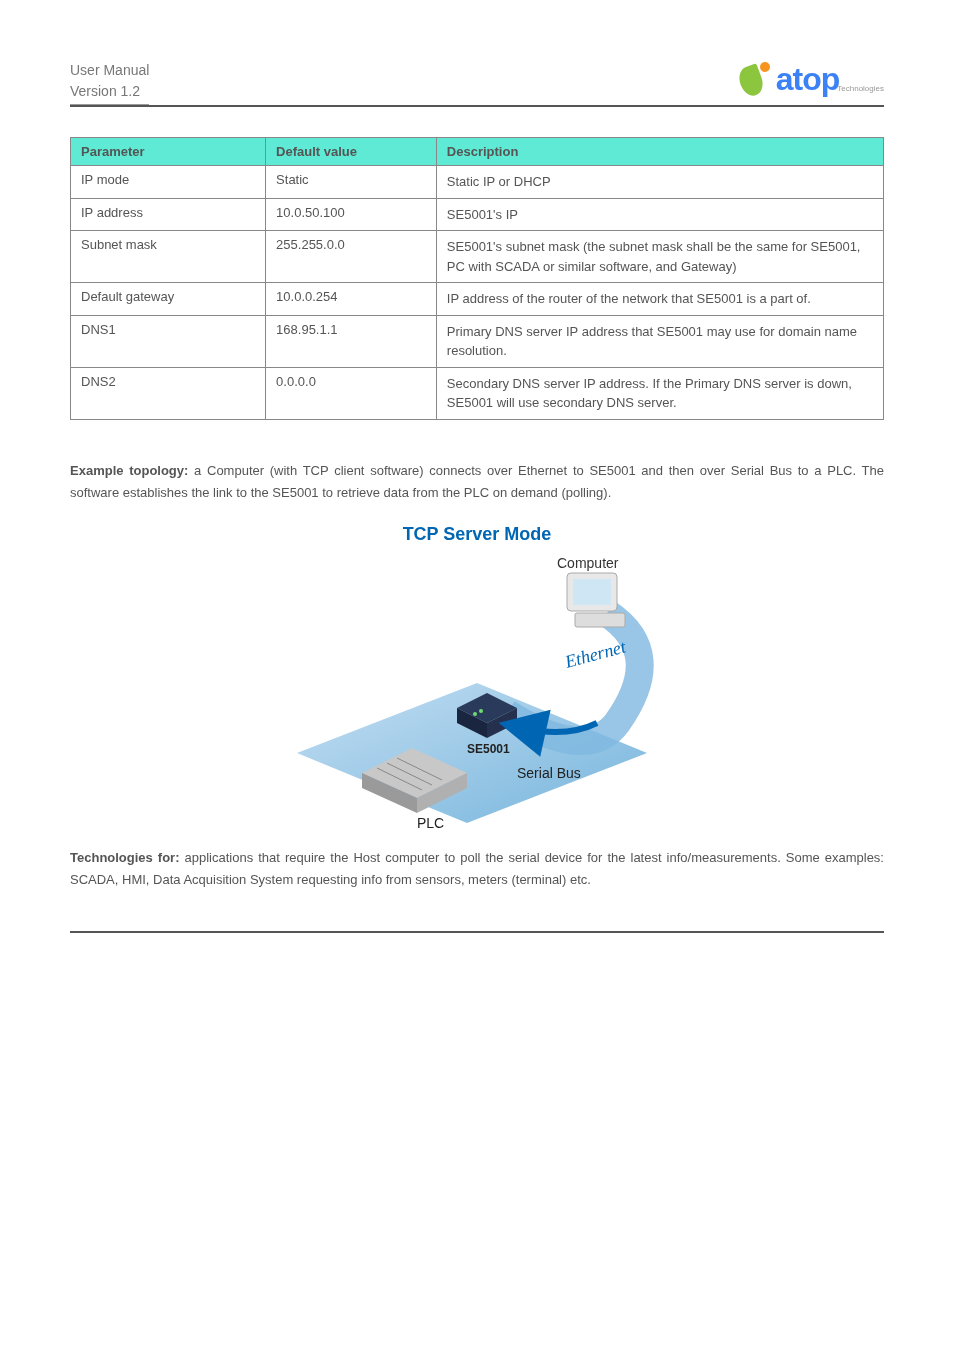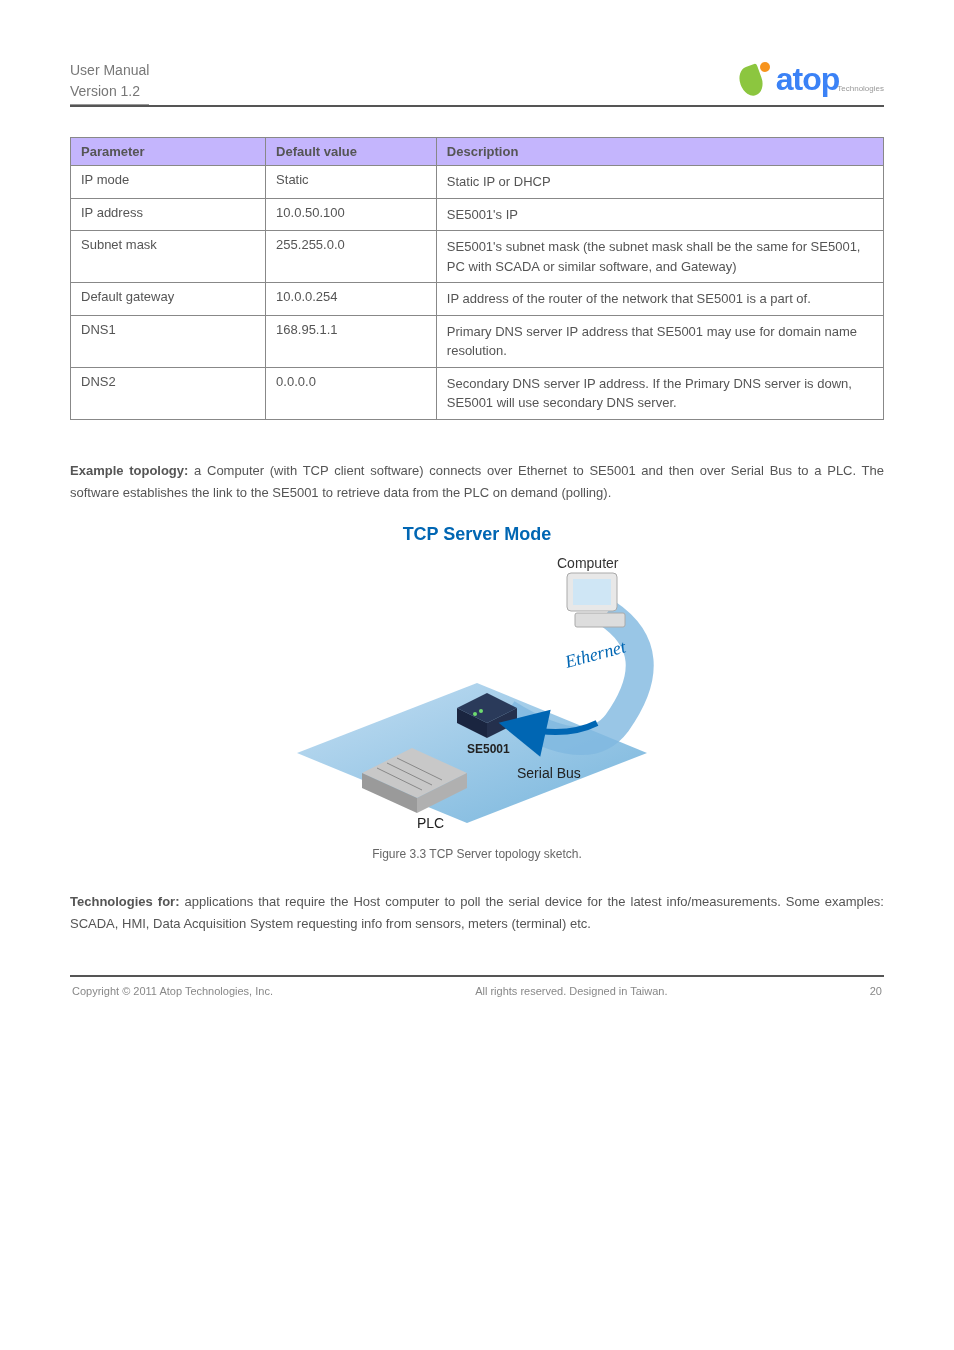--- a/index.html
+++ b/index.html
@@ -10,21 +10,21 @@
     .logo { display: flex; align-items: center; }
     .logo-mark { width: 38px; height: 38px; position: relative; margin-right: 2px; }
     .logo-dot { width: 10px; height: 10px; background: #f7941e; border-radius: 50%; position: absolute; top: 2px; right: 4px; }
     .logo-leaf { width: 22px; height: 30px; background: #8cc63f; border-radius: 50% 10% 50% 50%; transform: rotate(-20deg); position: absolute; top: 6px; left: 4px; }
     .logo-text { font-size: 32px; font-weight: bold; color: #3b82f6; letter-spacing: -1px; }
     .logo-sub { font-size: 8px; color: #999; margin-left: -2px; margin-top: 18px; text-align: right; }
     .hr-top { border: none; border-top: 2px solid #555; margin-bottom: 30px; }
     .hr-bot { border: none; border-top: 2px solid #555; margin-top: 40px; }
     table { width: 100%; border-collapse: collapse; margin-bottom: 40px; font-size: 13px; color: #555; }
     table td, table th { border: 1px solid #888; padding: 6px 10px; vertical-align: top; }
-    table .hrow td { background: #c4b5fd; font-weight: bold; text-align: left; }
+    table .hrow td { background: #5eead4; font-weight: bold; text-align: left; }
     .col1 { width: 24%; }
     .col2 { width: 21%; }
     .col3 { width: 55%; }
     .desc-cell { line-height: 1.5; }
     .sect-title { font-size: 15px; color: #666; margin-bottom: 16px; font-weight: normal; }
     .para { font-size: 13px; color: #555; line-height: 1.7; margin-bottom: 16px; text-align: justify; }
     .diagram { text-align: center; margin: 20px 0 10px; }
     .diag-title { color: #0066b3; font-weight: bold; font-size: 18px; margin-bottom: 8px; }
     .diag-svg { display: inline-block; }
     .caption { font-size: 12px; color: #666; text-align: center; margin-bottom: 30px; }
@@ -136,25 +136,19 @@
         <polygon points="105,25 55,50 55,65 105,40" fill="#b0b0b0"></polygon>
         <line x1="15" y1="20" x2="60" y2="42" stroke="#888" stroke-width="1"></line>
         <line x1="25" y1="15" x2="70" y2="37" stroke="#888" stroke-width="1"></line>
         <line x1="35" y1="10" x2="80" y2="32" stroke="#888" stroke-width="1"></line>
       </g>
       <text x="150" y="275" font-size="14" fill="#222">PLC</text>
 
       <path d="M 330 170 Q 300 185 255 175" fill="none" stroke="#0066b3" stroke-width="6" marker-end="url(#arrow)"></path>
     </svg>
   </div>
-  <div class="caption">Figure 3.3 TCP Server topology sketch.</div>
 
   <p class="para">
     <strong>Technologies for:</strong><span> applications that require the Host computer to poll the serial device for the latest info/measurements. Some examples: SCADA, HMI, Data Acquisition System requesting info from sensors, meters (terminal) etc.</span>
   </p>
 
   <hr class="hr-bot">
-  <div class="footer">
-    <span>Copyright © 2011 Atop Technologies, Inc.</span>
-    <span>All rights reserved. Designed in Taiwan.</span>
-    <span>20</span>
-  </div>
 </div>
 
 </body></html>

